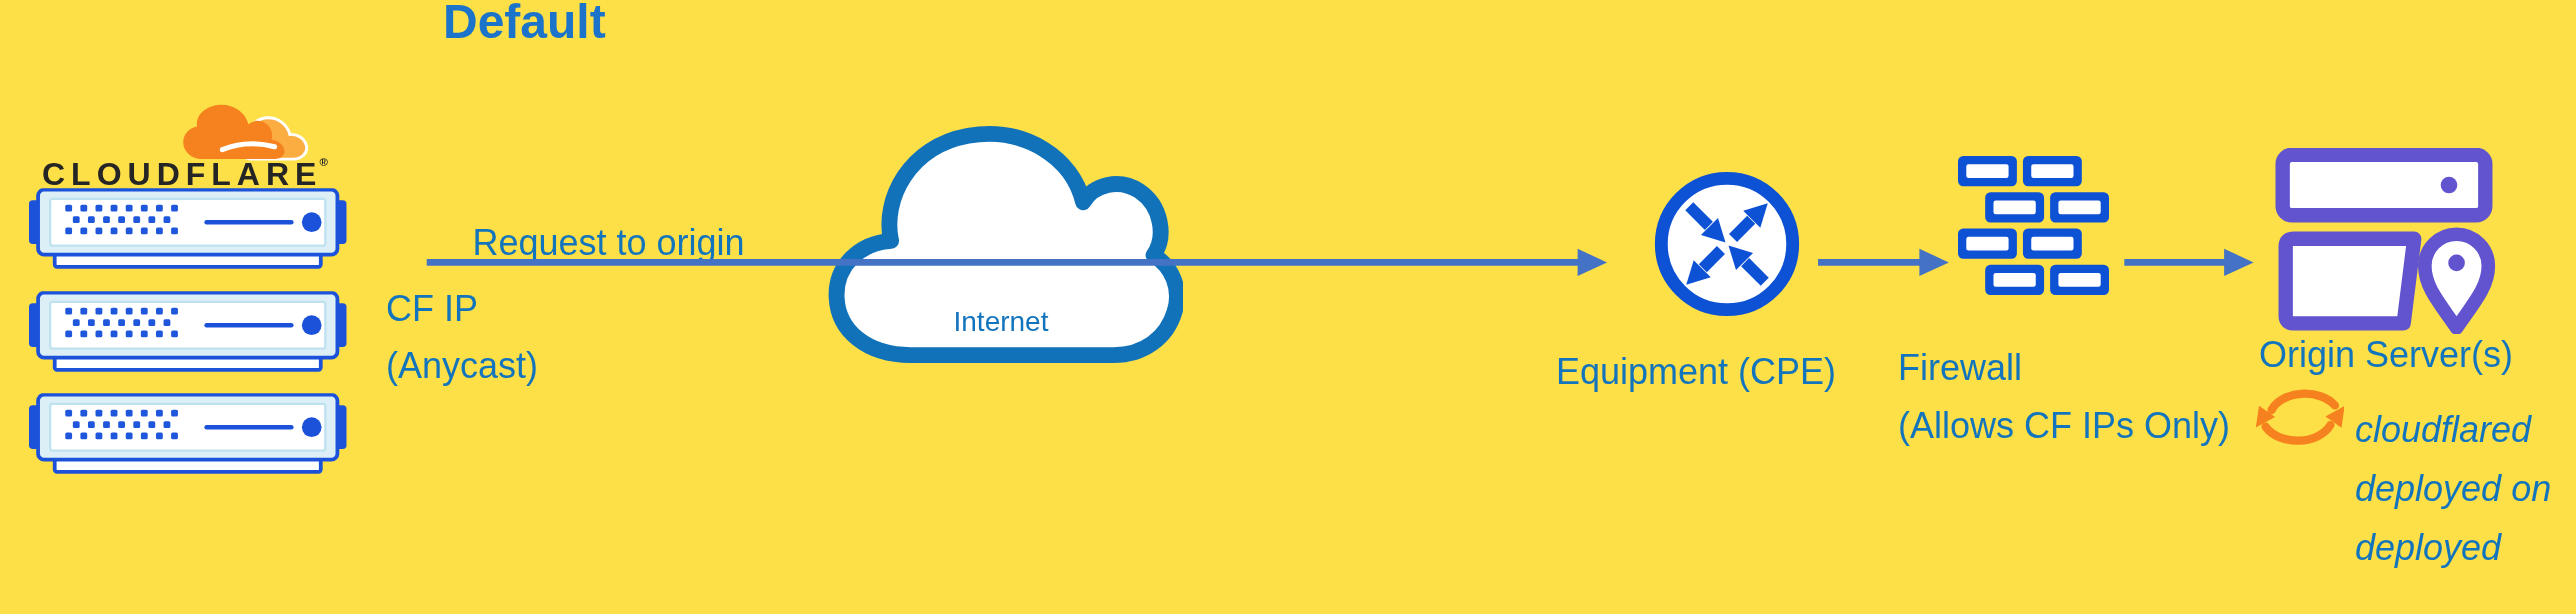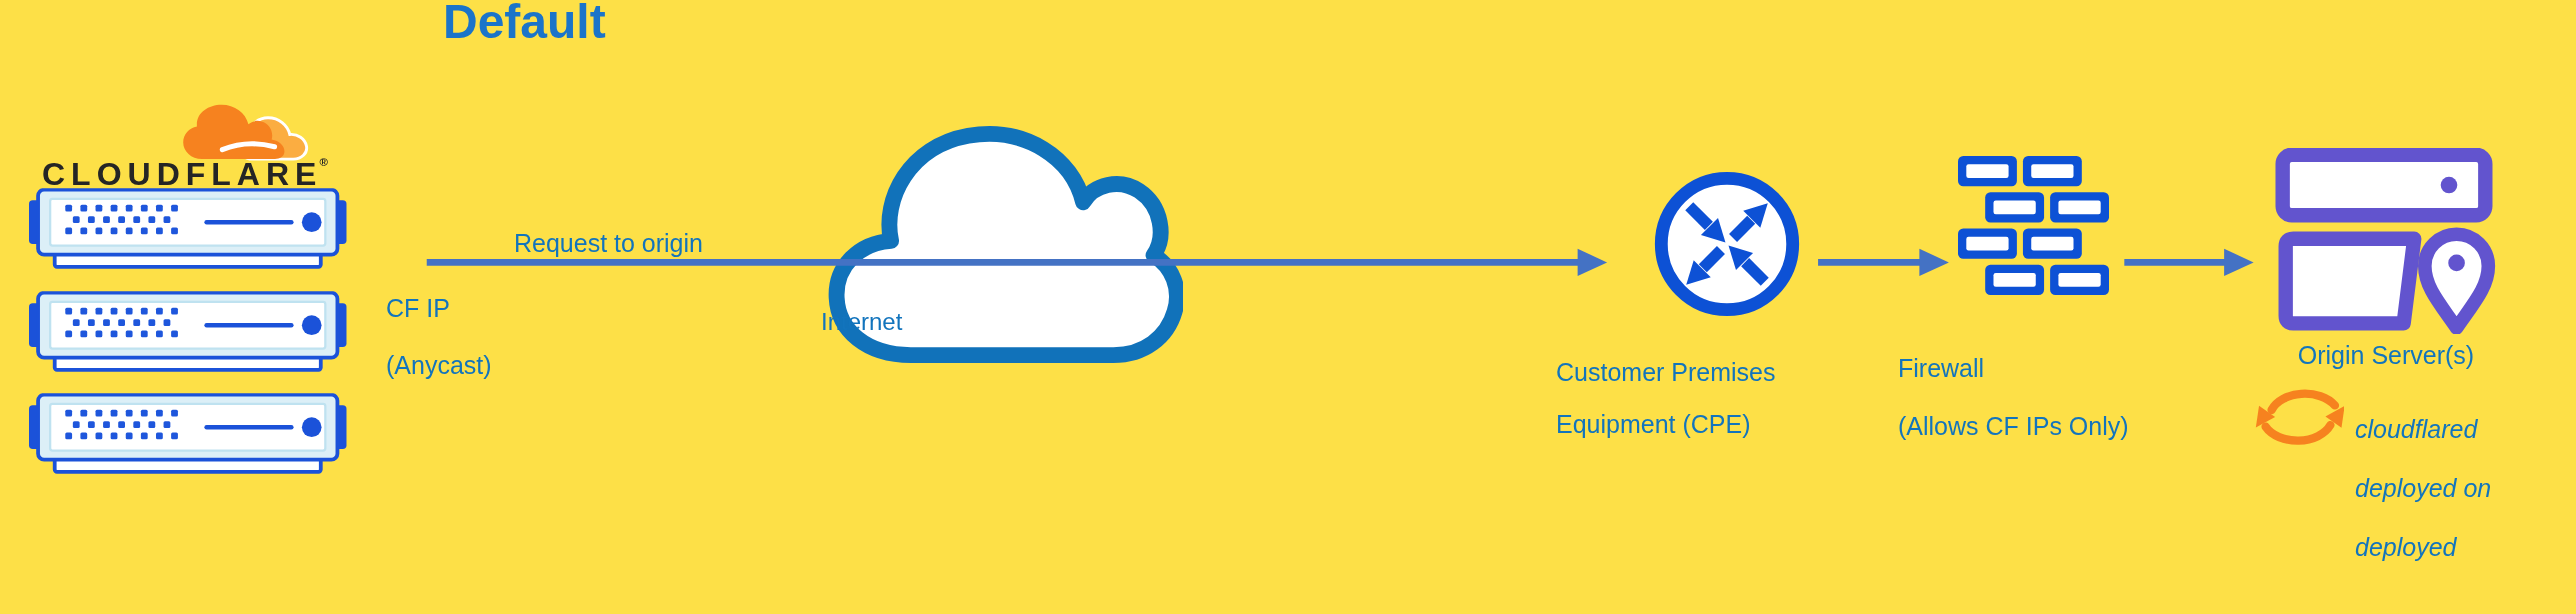--- a/index.html
+++ b/index.html
@@ -1,31 +1,31 @@
 <!DOCTYPE html>
 <html style="font-size:12px"><head>
 <meta charset="utf-8">
 <style>
   html,body{margin:0;padding:0;background:#ffffff;}
   #stage{
     position:relative;width:2576px;height:614px;background:#fde047;overflow:hidden;
     font-family:"Liberation Sans",sans-serif;
   }
   .abs{position:absolute;}
-  .label{color:#1274BD;font-size:25px;line-height:38px;font-weight:normal;}
+  .label{color:#1274BD;font-size:36px;line-height:38px;font-weight:normal;}
   #title{left:443px;top:-6px;font-size:48px;font-weight:bold;color:#1B74C9;}
   #wordmark{left:42px;top:156px;font-size:32px;font-weight:bold;letter-spacing:6px;color:#252525;white-space:nowrap;}
   #wordmark .reg{font-size:11.4px;vertical-align:top;letter-spacing:0;margin-left:-3px;}
   #logo-cloud{left:179px;top:104px;}
   .server{left:29px;width:319px;height:82px;}
   #server-1{top:188px;} #server-2{top:291px;} #server-3{top:393px;}
   #request-label{left:446px;top:224px;width:325px;text-align:center;}
   #cfip-label{left:386px;top:272px;line-height:41px;}
   #internet-cloud{left:820px;top:110px;}
-  #internet-label{left:821px;top:303px;width:360px;font-size:24px;}
+  #internet-label{left:821px;top:303px;width:360px;text-align:center;font-size:28px;}
   #connectors{left:0;top:0;pointer-events:none;z-index:5;}
   #cpe-icon{left:1653px;top:170px;}
   #cpe-label{left:1556px;top:338px;line-height:36px;}
   #firewall-icon{left:1958px;top:156px;}
   #firewall-label{left:1898px;top:331px;width:345px;text-align:left;line-height:42px;}
   #origin-icon{left:2275px;top:148px;}
   #origin-label{left:2255px;top:336px;width:262px;text-align:center;}
   #sync-icon{left:2255px;top:381px;}
   #origin-note{left:2355px;top:392px;line-height:43px;font-style:italic;}
   .txtline{display:block;margin-top:16px;}
@@ -170,21 +170,20 @@
   <div id="request-label" class="abs label">Request to origin</div>
 
   <div id="cfip-label" class="abs label">
     <span class="txtline">CF IP</span>
     <span class="txtline">(Anycast)</span>
   </div>
 
   <div id="internet-label" class="abs label">Internet</div>
 
   <div id="cpe-label" class="abs label">
-    <span class="txtline">Customer Premises</span>
     <span class="txtline">Equipment (CPE)</span>
   </div>
 
   <div id="firewall-label" class="abs label">
     <span class="txtline">Firewall</span>
     <span class="txtline">(Allows CF IPs Only)</span>
   </div>
 
   <div id="origin-label" class="abs label">Origin Server(s)</div>
 

